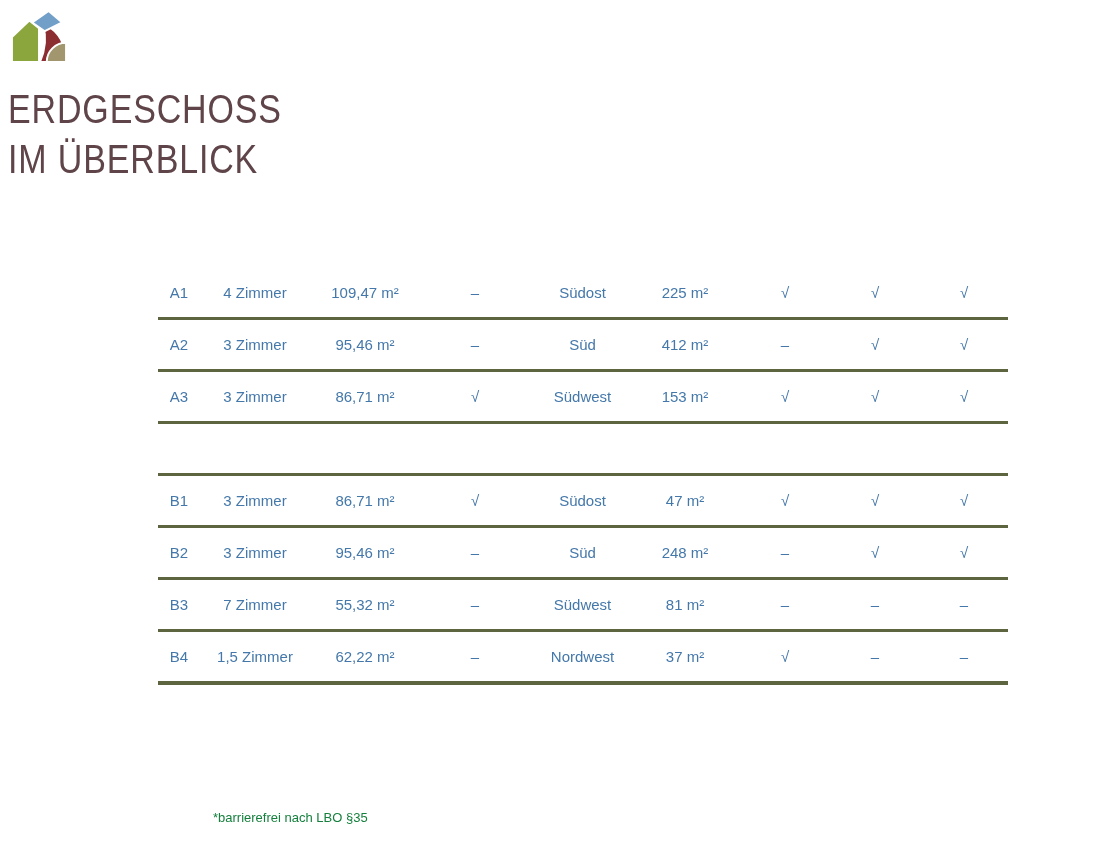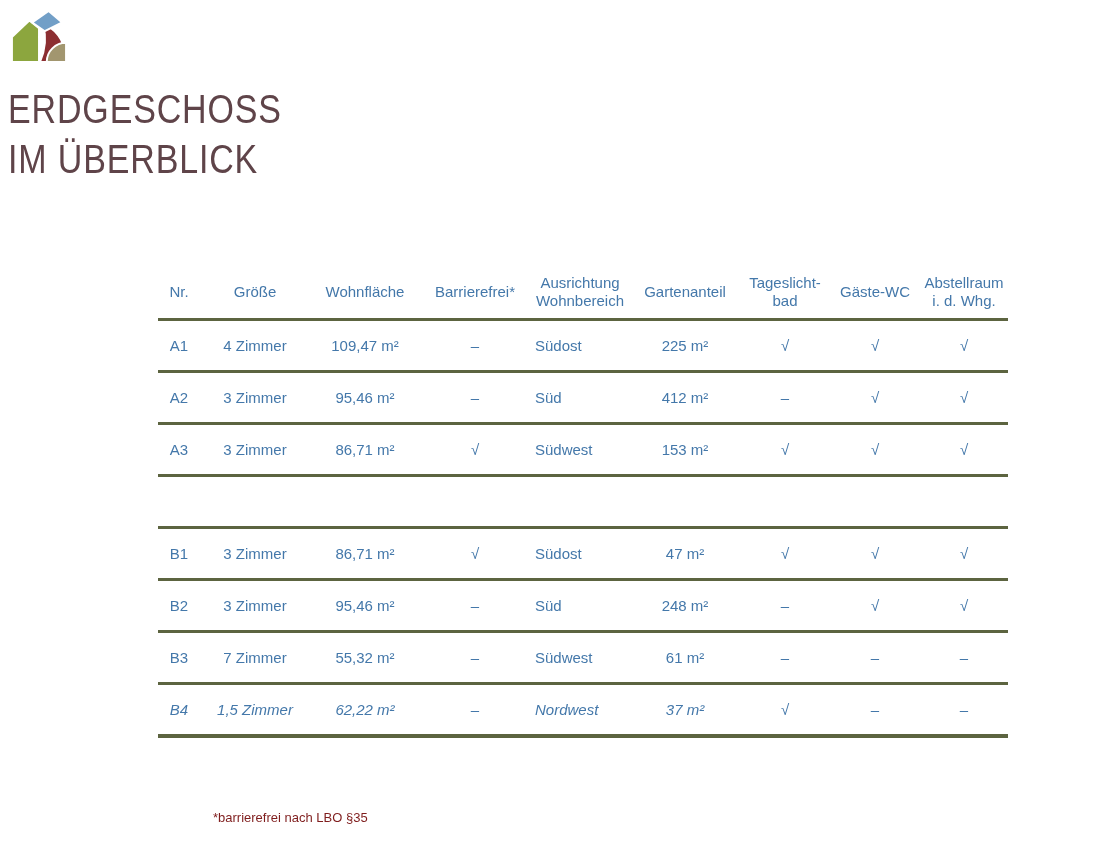--- a/index.html
+++ b/index.html
@@ -22,62 +22,48 @@
   }
   .trow{
     display:grid;
     grid-template-columns:42px 110px 110px 110px 100px 110px 90px 90px 88px;
     align-items:center;
     border-bottom:3px solid #5c6440;
   }
   .thead-row{min-height:50px;}
   .body-row{height:49px;}
   .gap-row{height:49px;border-bottom:3px solid #5c6440;}
-  .trow.last{border-bottom-width:4px;font-style:italic;}
+  .trow.last{border-bottom-width:4px;}
   .th{
     text-align:center;font-weight:500;line-height:18px;
     white-space:pre-line;padding:4px 0 6px 0;
   }
   .td{text-align:center;}
-  .td.c4{text-align:left;padding-left:5px;}
+  .td.c4{text-align:center;padding-left:5px;}
   .footnote{
     position:absolute;left:213px;top:810px;
-    color:#7f1d1d;font-size:13px;
+    color:#15803d;font-size:13px;
   }
 </style>
 </head>
 <body>
 
 <div class="logo">
   <svg viewBox="0 0 60 58" width="58" height="56">
     <path d="M2,30 L20,13 L30,21 L30,56 L2,56 Z" fill="#8ca63e" stroke="#ffffff" stroke-width="2"></path>
     <path d="M34,17 C47,21 56,33 57,48 L57,56 L31,56 C37,42 38,30 34,17 Z" fill="#8c2e31" stroke="#ffffff" stroke-width="2"></path>
     <path d="M38,56 A20,20 0 0 1 58,36 L58,56 Z" fill="#a2966f" stroke="#ffffff" stroke-width="2"></path>
     <path d="M23,15 L40,3 L54,15 L36,24 Z" fill="#729fc7" stroke="#ffffff" stroke-width="2"></path>
   </svg>
 </div>
 
 <h1 class="title"><span>ERDGESCHOSS</span>
 <span>IM ÜBERBLICK</span></h1>
 
 <div class="table">
-  <div class="trow thead-row">
-      <div class="th c0">Nr.</div>
-      <div class="th c1">Größe</div>
-      <div class="th c2">Wohnfläche</div>
-      <div class="th c3">Barrierefrei*</div>
-      <div class="th c4">Ausrichtung
-Wohnbereich</div>
-      <div class="th c5">Gartenanteil</div>
-      <div class="th c6">Tageslicht-
-bad</div>
-      <div class="th c7">Gäste-WC</div>
-      <div class="th c8">Abstellraum
-i. d. Whg.</div>
-    </div>
   <div id="table-body">
       <div class="trow body-row">
         <div class="td c0">A1</div>
         <div class="td c1">4 Zimmer</div>
         <div class="td c2">109,47 m²</div>
         <div class="td c3">–</div>
         <div class="td c4">Südost</div>
         <div class="td c5">225 m²</div>
         <div class="td c6">√</div>
         <div class="td c7">√</div>
@@ -127,21 +113,21 @@
         <div class="td c6">–</div>
         <div class="td c7">√</div>
         <div class="td c8">√</div>
       </div>
       <div class="trow body-row">
         <div class="td c0">B3</div>
         <div class="td c1">7 Zimmer</div>
         <div class="td c2">55,32 m²</div>
         <div class="td c3">–</div>
         <div class="td c4">Südwest</div>
-        <div class="td c5">61 m²</div>
+        <div class="td c5">81 m²</div>
         <div class="td c6">–</div>
         <div class="td c7">–</div>
         <div class="td c8">–</div>
       </div>
       <div class="trow body-row last">
         <div class="td c0">B4</div>
         <div class="td c1">1,5 Zimmer</div>
         <div class="td c2">62,22 m²</div>
         <div class="td c3">–</div>
         <div class="td c4">Nordwest</div>

